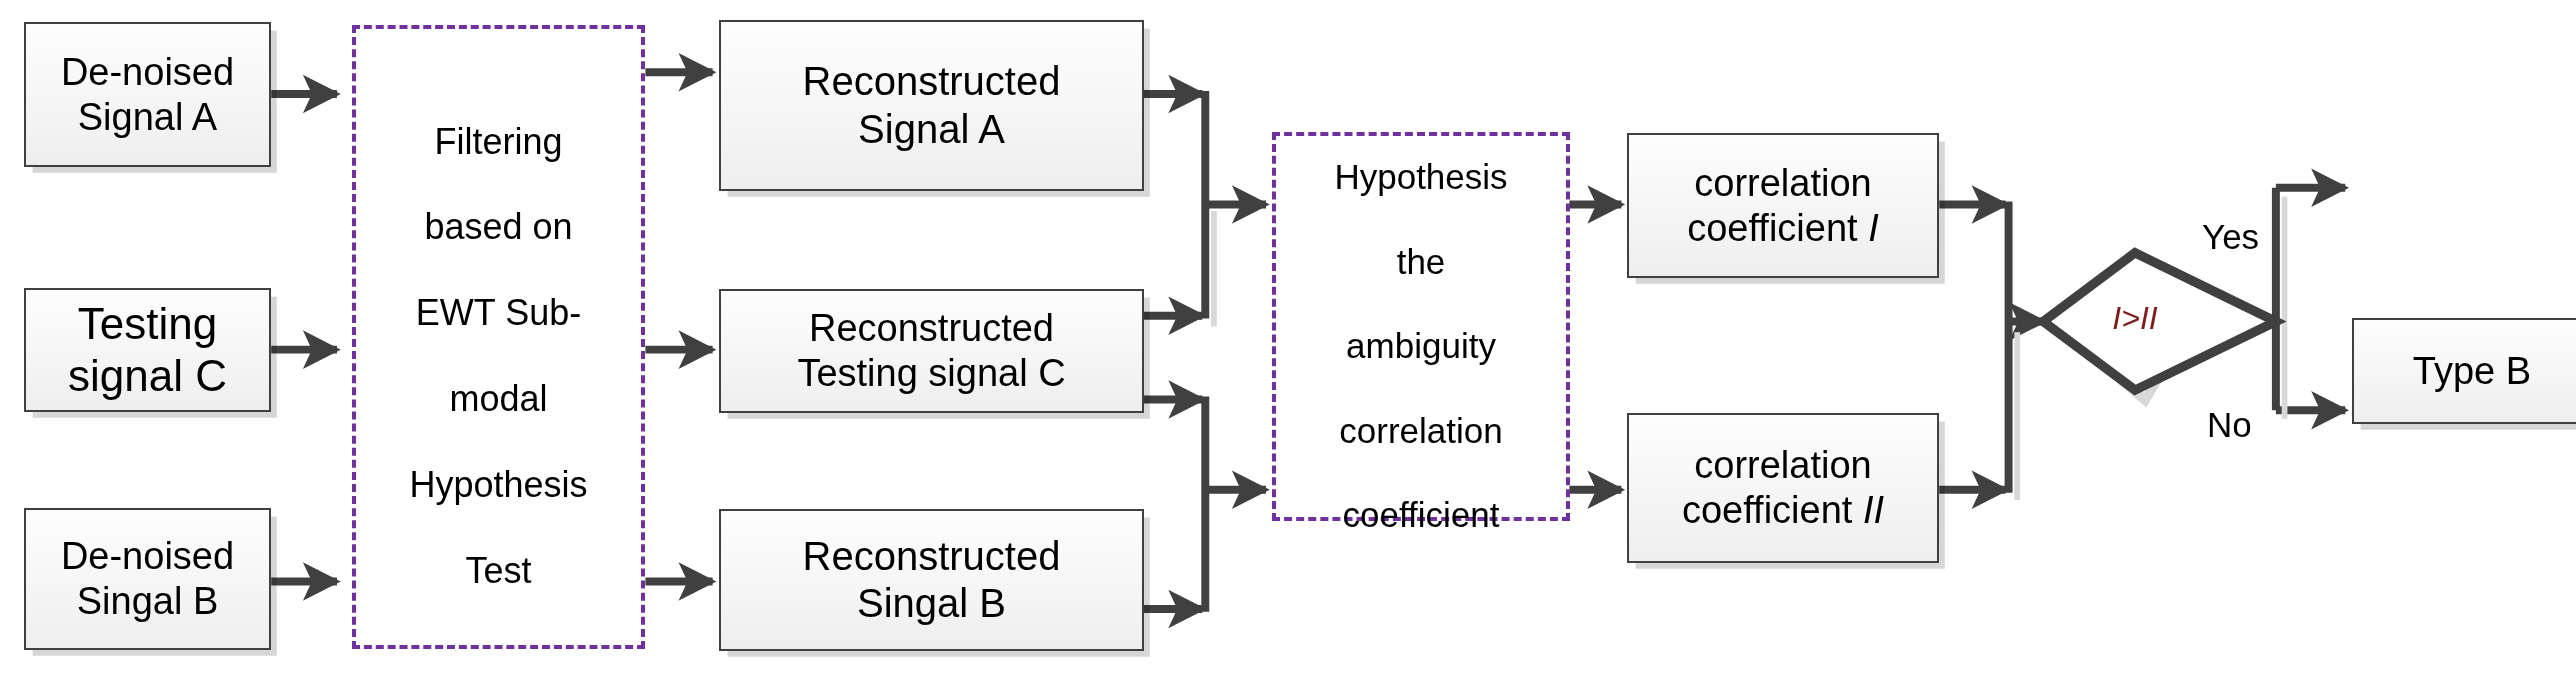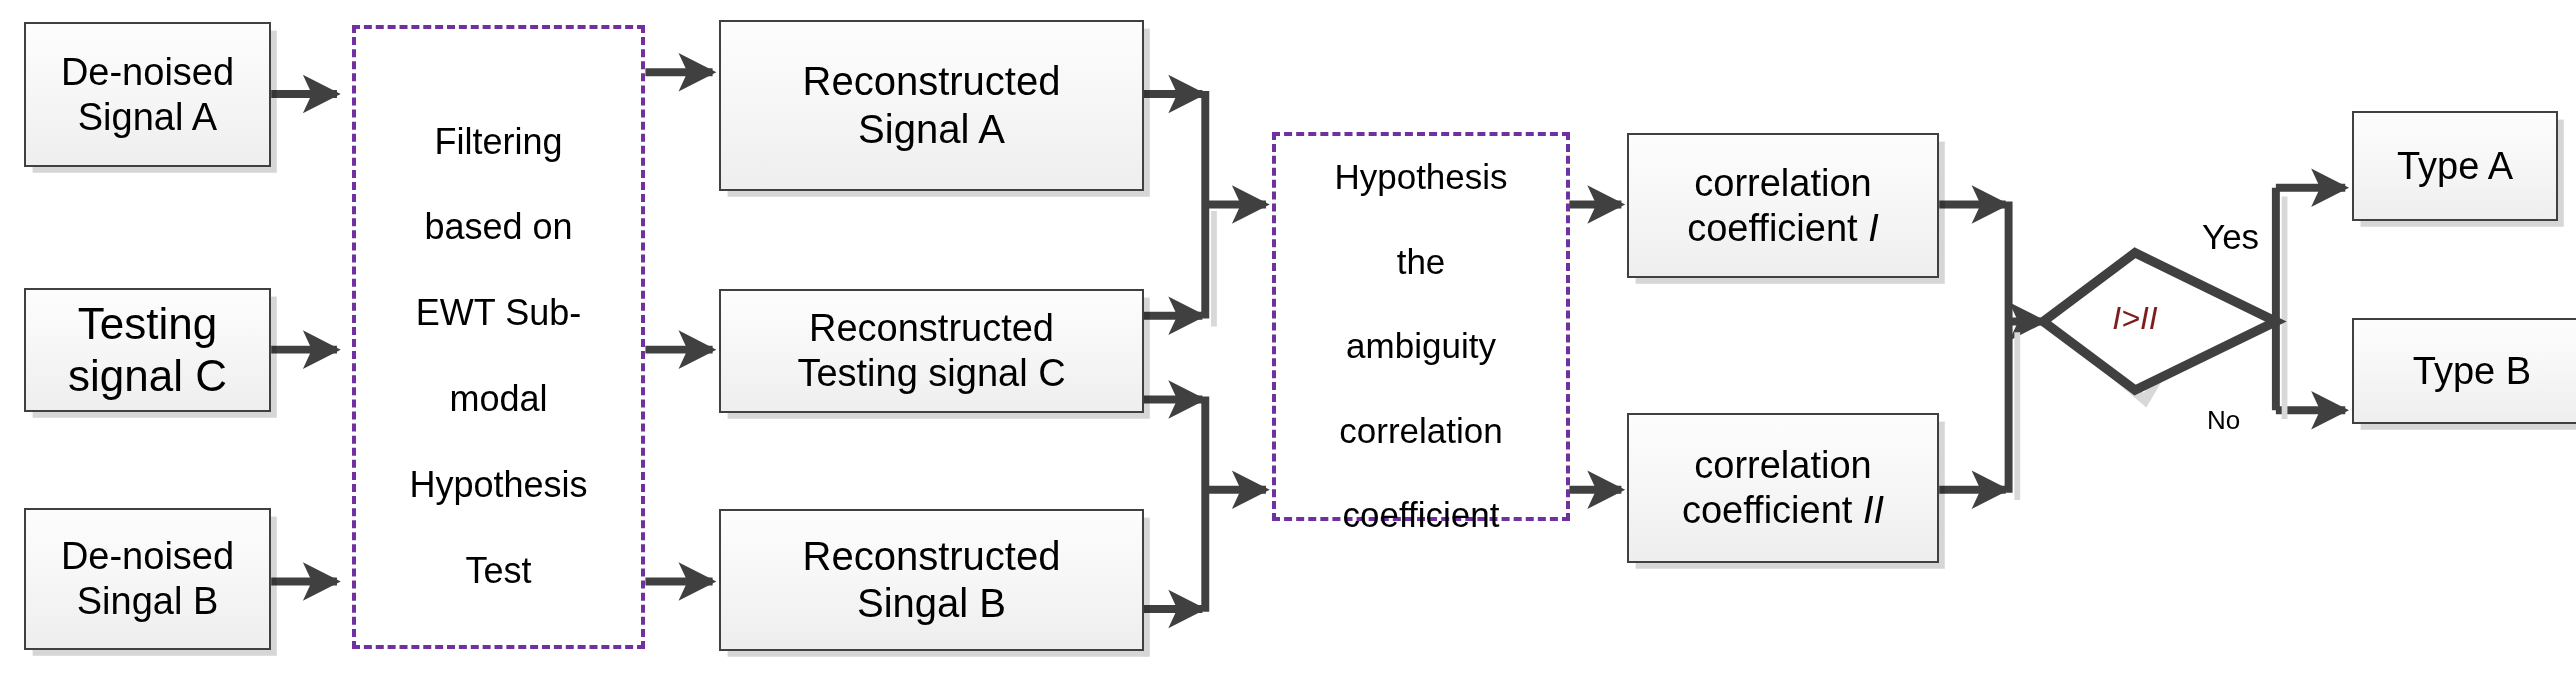--- a/index.html
+++ b/index.html
@@ -255,24 +255,21 @@
   <div class="node-box" style="left:1627px; top:413px; width:312px; height:150px; font-size:38px;">
     <span class="lbl">
       <span class="ln">correlation</span>
       <span class="ln"><span>coefficient </span><span class="ital">II</span></span>
     </span>
   </div>
 
   <div class="diamond-label" style="left:2077px; top:300px; width:116px; font-size:32px;">I&gt;II</div>
 
   <div class="edge-label" style="left:2202px; top:217px; font-size:35px;">Yes</div>
-  <div class="edge-label" style="left:2207px; top:405px; font-size:26px;">No</div>
-
-  <div class="node-box" style="left:2352px; top:111px; width:206px; height:110px; font-size:38px;">
-    <span class="lbl">Type A</span>
-  </div>
+  <div class="edge-label" style="left:2207px; top:405px; font-size:35px;">No</div>
+
 
   <div class="node-box" style="left:2352px; top:318px; width:240px; height:106px; font-size:38px;">
     <span class="lbl">Type B</span>
   </div>
 
 </div>
 
 
 </body></html>

